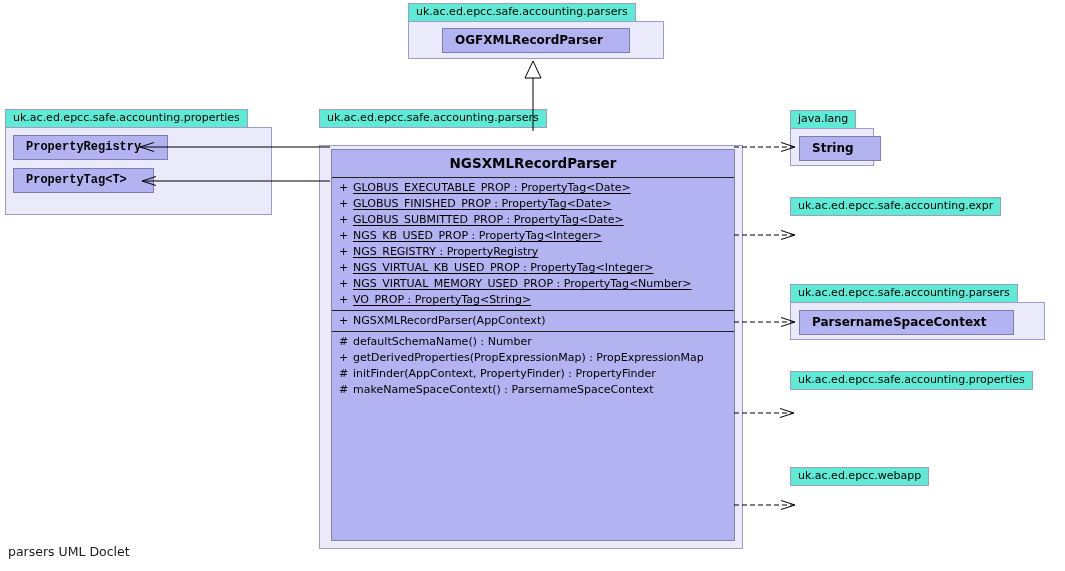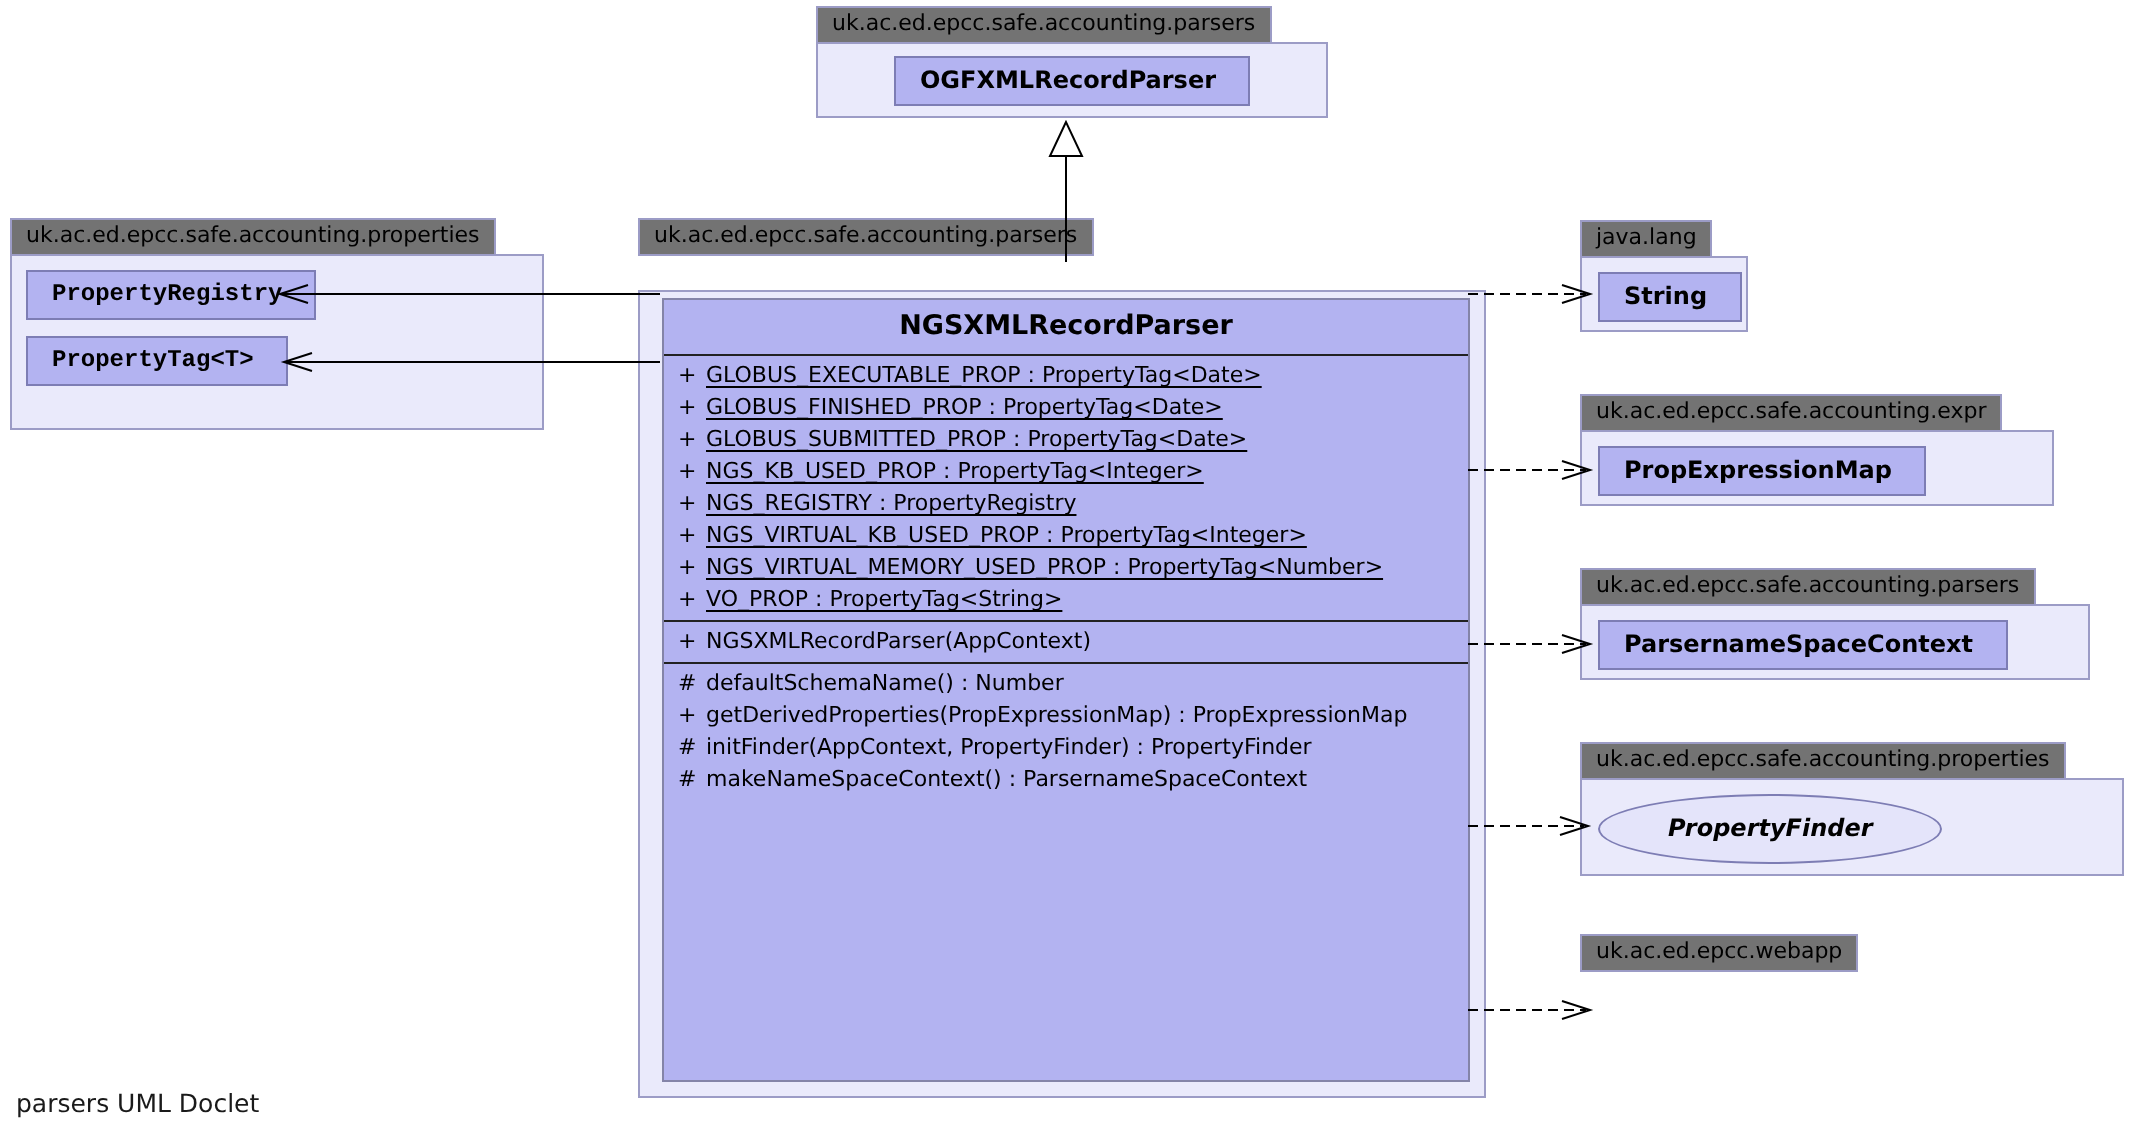--- a/index.html
+++ b/index.html
@@ -3,35 +3,35 @@
 <meta charset="utf-8">
 <style>
   html,body{margin:0;padding:0;background:#ffffff;}
   body{font-family:"DejaVu Sans","Liberation Sans",sans-serif;color:#000;}
   #stage{position:relative;width:1065px;height:571px;background:#fff;overflow:hidden;}
 
   
   .pkg{position:absolute;}
   .pkg-tab{
     position:relative;box-sizing:border-box;
-    background:#737373;border:1px solid #9c9cc6;
+    background:#5eead4;border:1px solid #9c9cc6;
     font-size:11px;line-height:14px;padding:1px 7px 2px 7px;
     white-space:nowrap;width:max-content;max-width:100%;
     margin-bottom:-1px;z-index:2;
   }
   .pkg-body{
     position:relative;box-sizing:border-box;
     background:#eaeafb;border:1px solid #9c9cc6;z-index:1;
   }
 
   
   .chip{
     box-sizing:border-box;background:#b3b3f1;border:1px solid #7d7db4;
     font-weight:bold;font-size:12px;white-space:nowrap;
-    padding:4px 16px 5px 12px;width:max-content;
+    padding:4px 26px 5px 12px;width:max-content;
   }
   .chip.ellipse{
     border-radius:50%;font-style:italic;text-align:center;
     padding:9px 34px 10px 34px;background:#e4e4fa;
   }
 
   
   .uml-class{
     position:absolute;box-sizing:border-box;
     background:#b3b3f1;border:1px solid #8484a8;
@@ -128,37 +128,31 @@
 
   <div class="pkg" id="rb0">
     <div class="pkg-tab">java.lang</div>
     <div class="pkg-body">
       <div class="chip rb-chip">String</div>
     </div>
   </div>
 
   <div class="pkg" id="rb1">
     <div class="pkg-tab">uk.ac.ed.epcc.safe.accounting.expr</div>
-    <div class="pkg-body">
-      <div class="chip rb-chip">PropExpressionMap</div>
-    </div>
   </div>
 
   <div class="pkg" id="rb2">
     <div class="pkg-tab">uk.ac.ed.epcc.safe.accounting.parsers</div>
     <div class="pkg-body">
       <div class="chip rb-chip">ParsernameSpaceContext</div>
     </div>
   </div>
 
   <div class="pkg" id="rb3">
     <div class="pkg-tab">uk.ac.ed.epcc.safe.accounting.properties</div>
-    <div class="pkg-body">
-      <div class="chip ellipse rb-chip">PropertyFinder</div>
-    </div>
   </div>
 
   <div class="pkg" id="rb4">
     <div class="pkg-tab">uk.ac.ed.epcc.webapp</div>
   </div>
 
   <svg id="wires" width="1065" height="571" viewBox="0 0 1065 571">
 
     <g stroke="#000" fill="none">
       <line x1="533" y1="131" x2="533" y2="78"></line>

